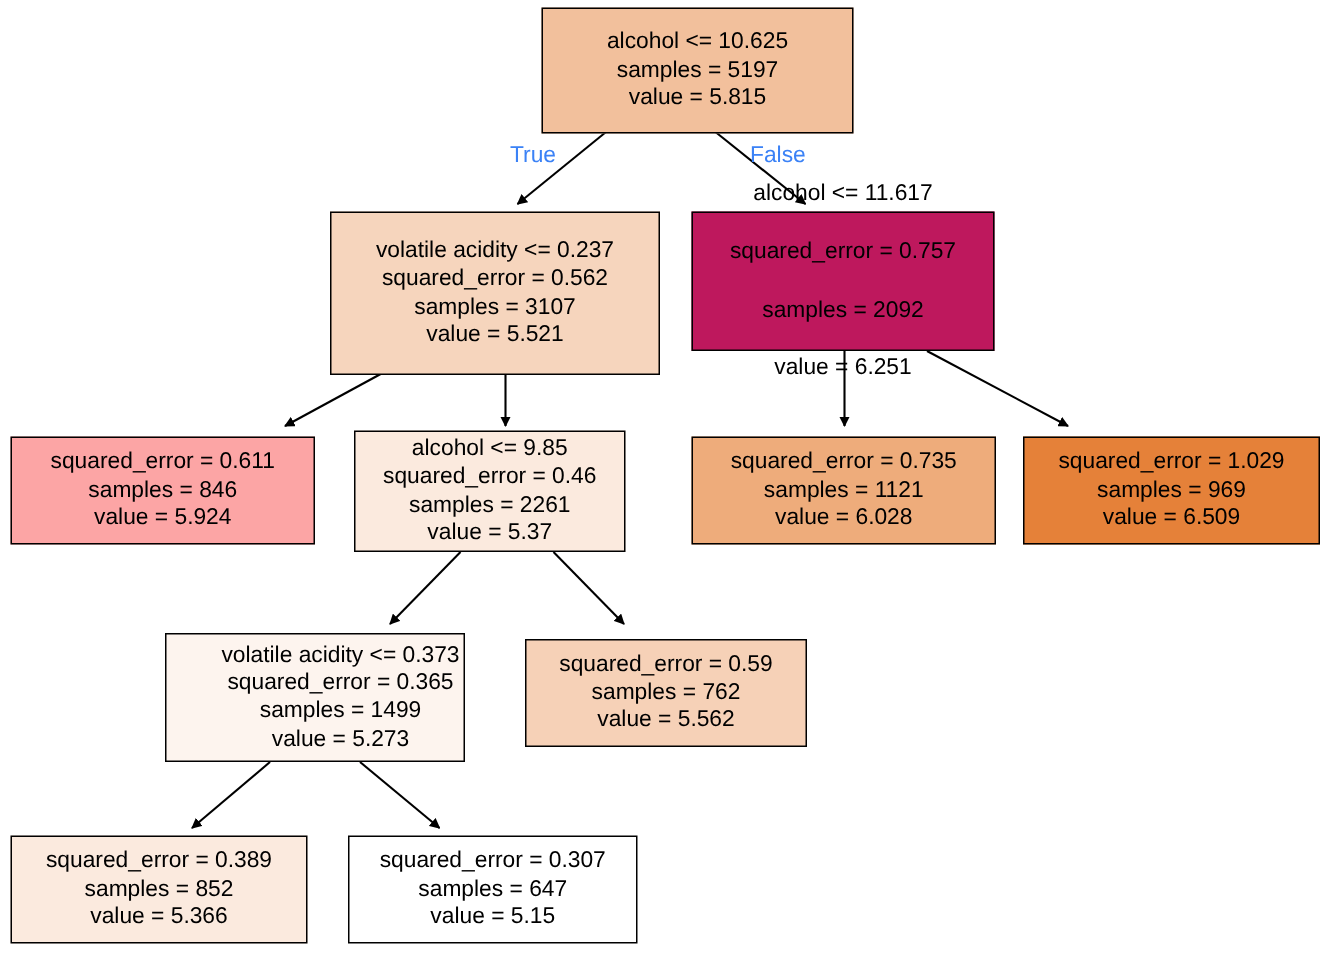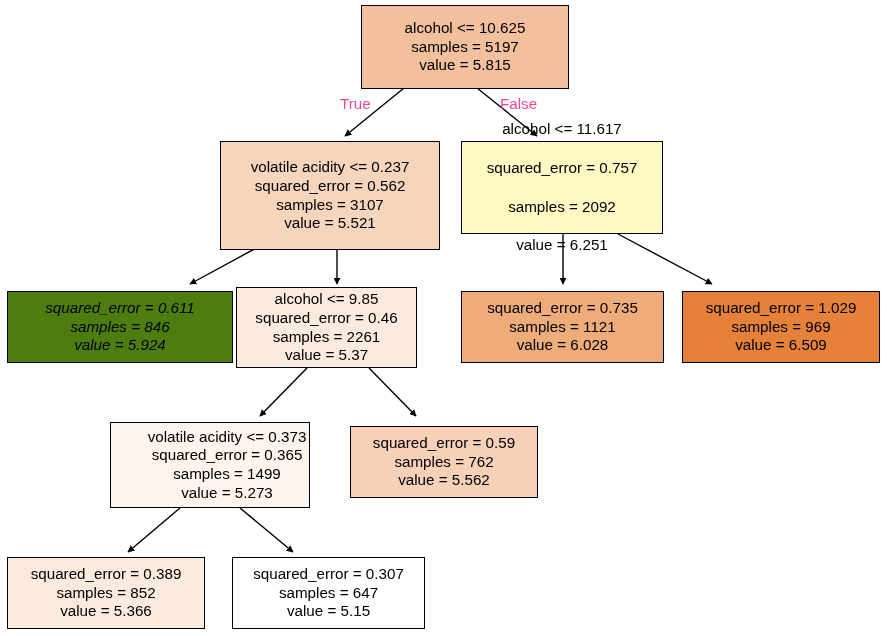--- a/index.html
+++ b/index.html
@@ -37,21 +37,21 @@
     color: #000000;
     white-space: nowrap;
   }
   .node .ln {
     display: block;
   }
   .edge-label {
     position: absolute;
     font-size: 15.2px;
     line-height: 16px;
-    color: #ec4899;
+    color: #3b82f6;
     white-space: nowrap;
   }
 </style>
 </head>
 <body>
 
 <div id="canvas">
 
   <svg id="edges" viewBox="0 0 887 636">
     <defs>
@@ -82,28 +82,28 @@
     <span class="ln">value = 5.815</span>
   </div>
 
   <div class="node" style="left:220px; top:141px; width:220px; height:109px; background:#f6d5bd;">
     <span class="ln">volatile acidity &lt;= 0.237</span>
     <span class="ln">squared_error = 0.562</span>
     <span class="ln">samples = 3107</span>
     <span class="ln">value = 5.521</span>
   </div>
 
-  <div class="node" style="left:461px; top:141px; width:202px; height:93px; background:#fef9c3;gap:20px;">
+  <div class="node" style="left:461px; top:141px; width:202px; height:93px; background:#be185d;gap:20px;">
     <span class="ln">alcohol &lt;= 11.617</span>
     <span class="ln">squared_error = 0.757</span>
     <span class="ln">samples = 2092</span>
     <span class="ln">value = 6.251</span>
   </div>
 
-  <div class="node" style="left:7px; top:291px; width:226px; height:72px; background:#4d7c0f;font-style:italic;">
+  <div class="node" style="left:7px; top:291px; width:203px; height:72px; background:#fca5a5;">
     <span class="ln">squared_error = 0.611</span>
     <span class="ln">samples = 846</span>
     <span class="ln">value = 5.924</span>
   </div>
 
   <div class="node" style="left:236px; top:287px; width:181px; height:81px; background:#fbeade;">
     <span class="ln">alcohol &lt;= 9.85</span>
     <span class="ln">squared_error = 0.46</span>
     <span class="ln">samples = 2261</span>
     <span class="ln">value = 5.37</span>

